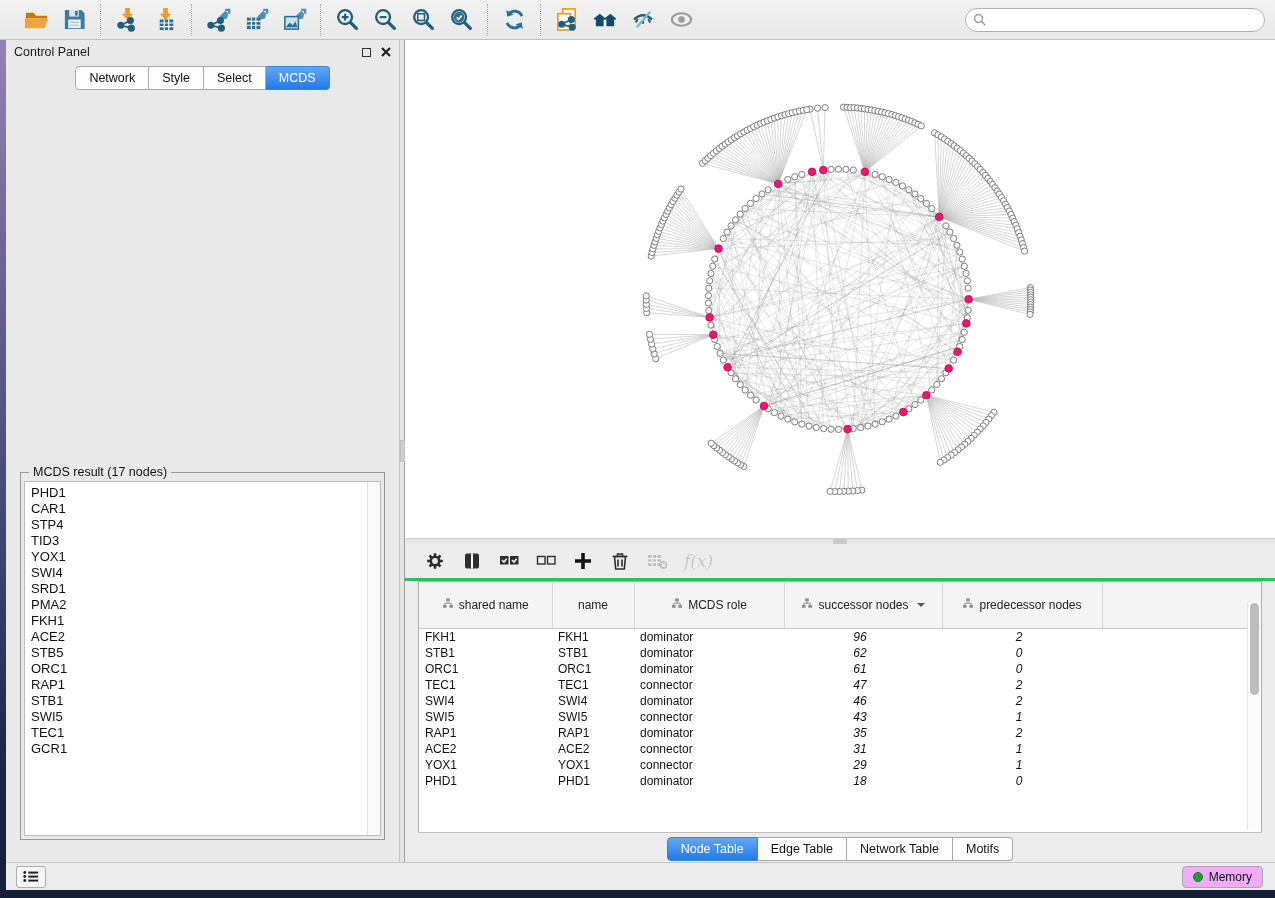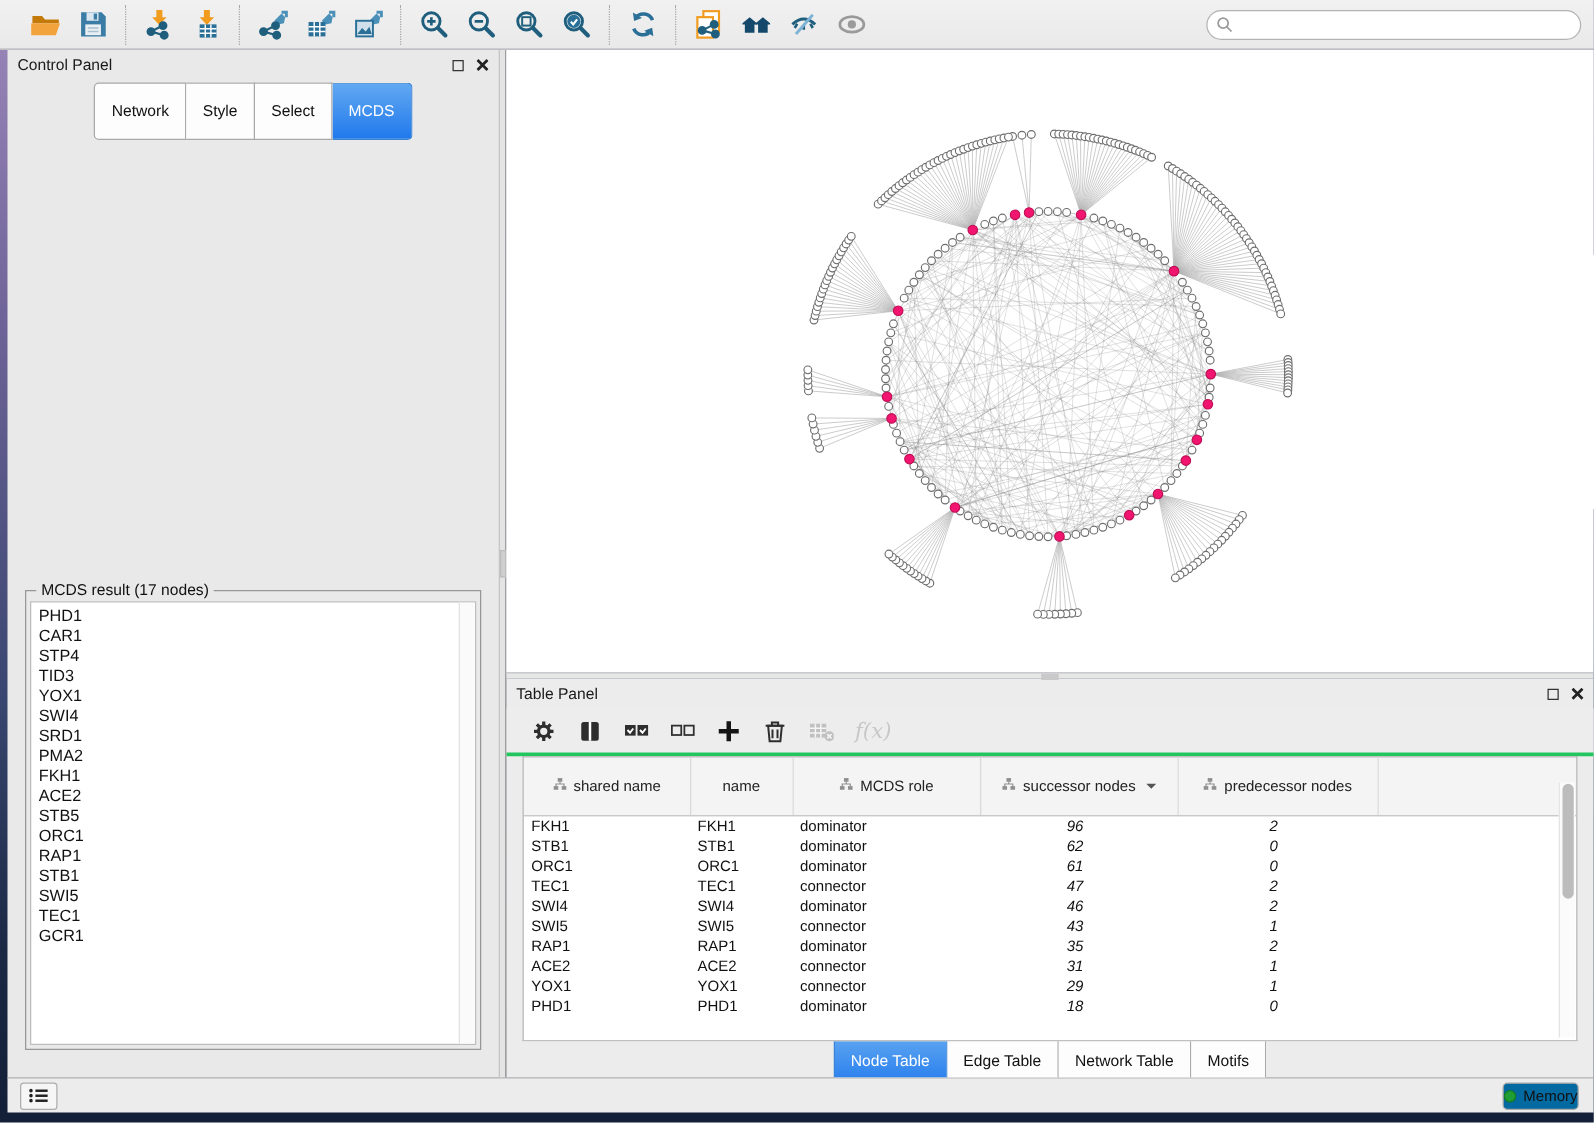--- a/index.html
+++ b/index.html
@@ -28,21 +28,21 @@
 
   
   #control-panel { width:394px; flex:none; background:#e9e9e9; display:flex; flex-direction:column; border-right:1px solid #c4c4c4; }
   .panel-header { height:24px; display:flex; align-items:center; padding:0 8px; flex:none; }
   .panel-title { font-size:12.5px; color:#1a1a1a; }
   .win-btns { margin-left:auto; display:flex; align-items:center; gap:10px; }
   .float-btn { width:9px; height:9px; border:1.5px solid #333; display:inline-block; }
   .close-btn svg { width:10px; height:10px; display:block; }
 
   .seg-bar { display:flex; justify-content:center; flex:none; margin:2px 0 0 0; }
-  .seg { border:1px solid #a9a9a9; border-left:none; background:#fdfdfd; padding:15px 13px; font-size:12.5px; color:#111; cursor:default; }
+  .seg { border:1px solid #a9a9a9; border-left:none; background:#fdfdfd; padding:4px 13px; font-size:12.5px; color:#111; cursor:default; }
   .seg:first-child { border-left:1px solid #a9a9a9; border-radius:4px 0 0 4px; }
   .seg:last-child { border-radius:0 4px 4px 0; }
   .seg.active { background:linear-gradient(#62a8f2,#2079ec); color:#fff; border-color:#3a84d8; }
 
   #cp-content { margin:0 9px; margin-top:-1px; background:#e4e4e4; border:1px solid #cfcfcf; border-radius:5px;
     height:356px; flex:none; padding-top:16px; }
   #criterion-label { text-align:center; font-size:12.5px; color:#111; }
   #criterion-select { margin:11px 22px 0 22px; height:23px; background:#fff; border:1px solid #b0b0b0; border-radius:4px;
     display:flex; align-items:center; position:relative; padding-left:9px; font-size:12.5px; color:#111; cursor:default; }
   #criterion-stepper { position:absolute; right:2px; top:2px; bottom:2px; width:17px; border-radius:3px;
@@ -102,22 +102,22 @@
   #table-scroll { position:absolute; right:1px; top:20px; bottom:2px; width:13px; background:#fbfbfb; border-left:1px solid #e4e4e4; }
   #table-thumb { position:absolute; left:1.5px; top:1px; width:9px; height:92px; background:#bcbcbc; border-radius:5px; }
 
   #tp-tabs { height:27px; display:flex; align-items:center; justify-content:center; flex:none; }
 
   
   #status-bar { height:28px; background:#ececec; border-top:1px solid #c6c6c6; display:flex; align-items:center; flex:none; }
   #list-btn { margin-left:10px; width:30px; height:22px; background:#f6f6f6; border:1px solid #adadad; border-radius:3px;
     display:flex; align-items:center; justify-content:center; }
   #list-btn svg { width:16px; height:13px; }
-  #memory-btn { margin-left:auto; margin-right:12px; height:22px; background:#0369a1; border:1px solid #a8a8a8; border-radius:4px;
-    display:flex; align-items:center; gap:6px; padding:0 0; font-size:12px; color:#111; }
+  #memory-btn { margin-left:auto; margin-right:12px; height:22px; background:#f0abfc; border:1px solid #a8a8a8; border-radius:4px;
+    display:flex; align-items:center; gap:6px; padding:0 10px; font-size:12px; color:#111; }
   #memory-dot { width:10px; height:10px; border-radius:50%; background:#1e9e33; border:1px solid #157a26; }
 </style>
 </head>
 <body>
 
 <div id="app">
 
   <div id="toolbar">
     <div id="toolbar-groups" style="display:flex;align-items:center;">
         <div class="tb-group">
@@ -1075,31 +1075,20 @@
                 <circle cx="442.1" cy="388.7" r="3.8" fill="#f2156f" stroke="#c00d55" stroke-width="0.9"></circle>
               </svg>
           </div>
         </div>
 
         <div id="h-splitter">
             <div class="handle"></div>
           </div>
 
         <div id="table-panel">
-          <div class="panel-header">
-            <span class="panel-title">Table Panel</span>
-            <span class="win-btns">
-              <span class="float-btn"></span>
-              <span class="close-btn">
-                <svg viewBox="0 0 10 10">
-                    <path d="M1 1l8 8M9 1l-8 8" stroke="#222" stroke-width="2.2"></path>
-                  </svg>
-              </span>
-            </span>
-          </div>
           <div id="tp-toolbar">
               <span class="tp-icon">
                 <svg viewBox="0 0 20 20">
                   <circle cx="10" cy="10" r="4.2" fill="none" stroke="#2e2e2e" stroke-width="2.6"></circle>
                   <g stroke="#2e2e2e" stroke-width="2.6">
                     <path d="M10 2.2v3M10 14.8v3M2.2 10h3M14.8 10h3M4.5 4.5l2.1 2.1M13.4 13.4l2.1 2.1M15.5 4.5l-2.1 2.1M6.6 13.4l-2.1 2.1"></path>
                   </g>
                 </svg>
               </span>
               <span class="tp-icon">

